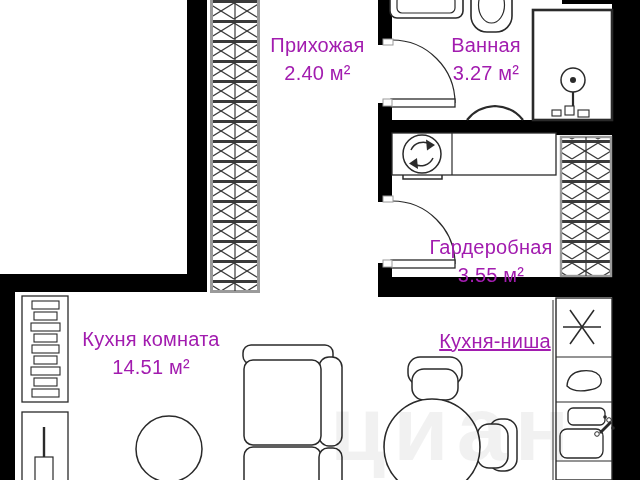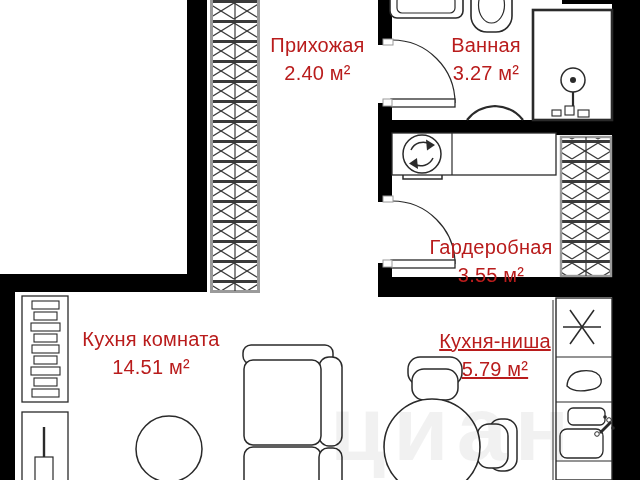--- a/index.html
+++ b/index.html
@@ -2,21 +2,21 @@
 <html><head>
 <meta charset="utf-8">
 <style>
   html,body{margin:0;padding:0;background:#fff;}
   .canvas{
     position:relative;width:640px;height:480px;background:#ffffff;overflow:hidden;
     font-family:"Liberation Sans",sans-serif;
   }
   .plan-svg{position:absolute;left:0;top:0;}
   .room-label{
-    position:absolute;text-align:center;color:#b91c1c;
+    position:absolute;text-align:center;color:#a21caf;
     font-size:20px;line-height:28px;letter-spacing:.2px;
   }
   .room-label .name,.room-label .area{display:block;white-space:nowrap;}
   .watermark{
     position:absolute;left:295px;top:378px;width:345px;
     font-size:90px;font-weight:bold;letter-spacing:8px;
     color:rgba(0,0,0,0.055);pointer-events:none;white-space:nowrap;margin-left:35px;
   }
 </style>
 </head>
@@ -178,18 +178,17 @@
     <span class="area">3.55 м²</span>
   </div>
 
   <div class="room-label" style="left:72px;top:325px;width:158px;">
     <span class="name">Кухня комната</span>
     <span class="area">14.51 м²</span>
   </div>
 
   <div class="room-label" style="left:424px;top:327px;width:142px;text-decoration:underline;">
     <span class="name">Кухня-ниша</span>
-    <span class="area">5.79 м²</span>
   </div>
 
   <div class="watermark">циан</div>
 
 </div>
 
 </body></html>

